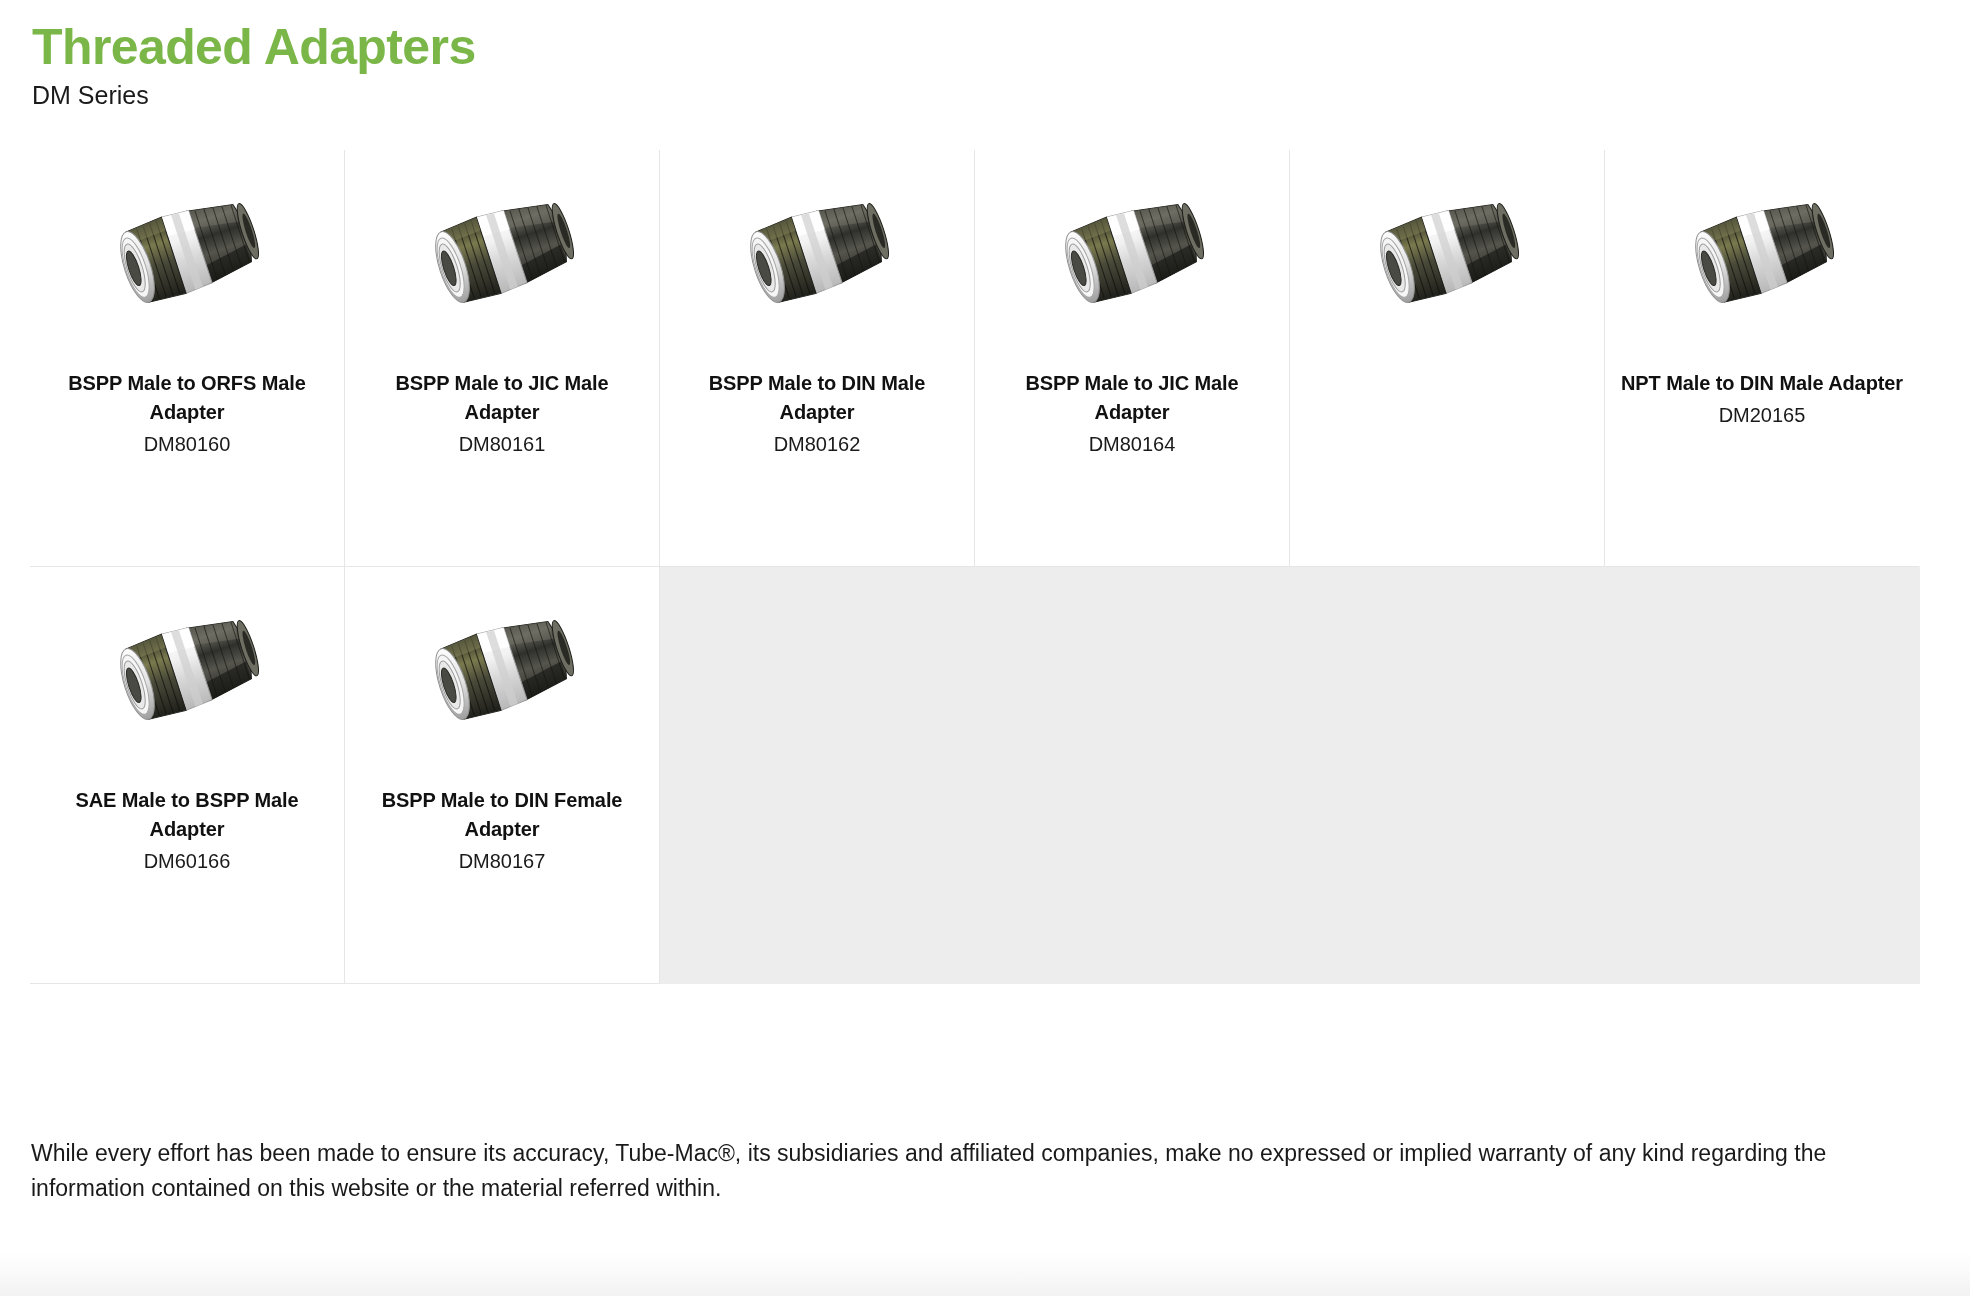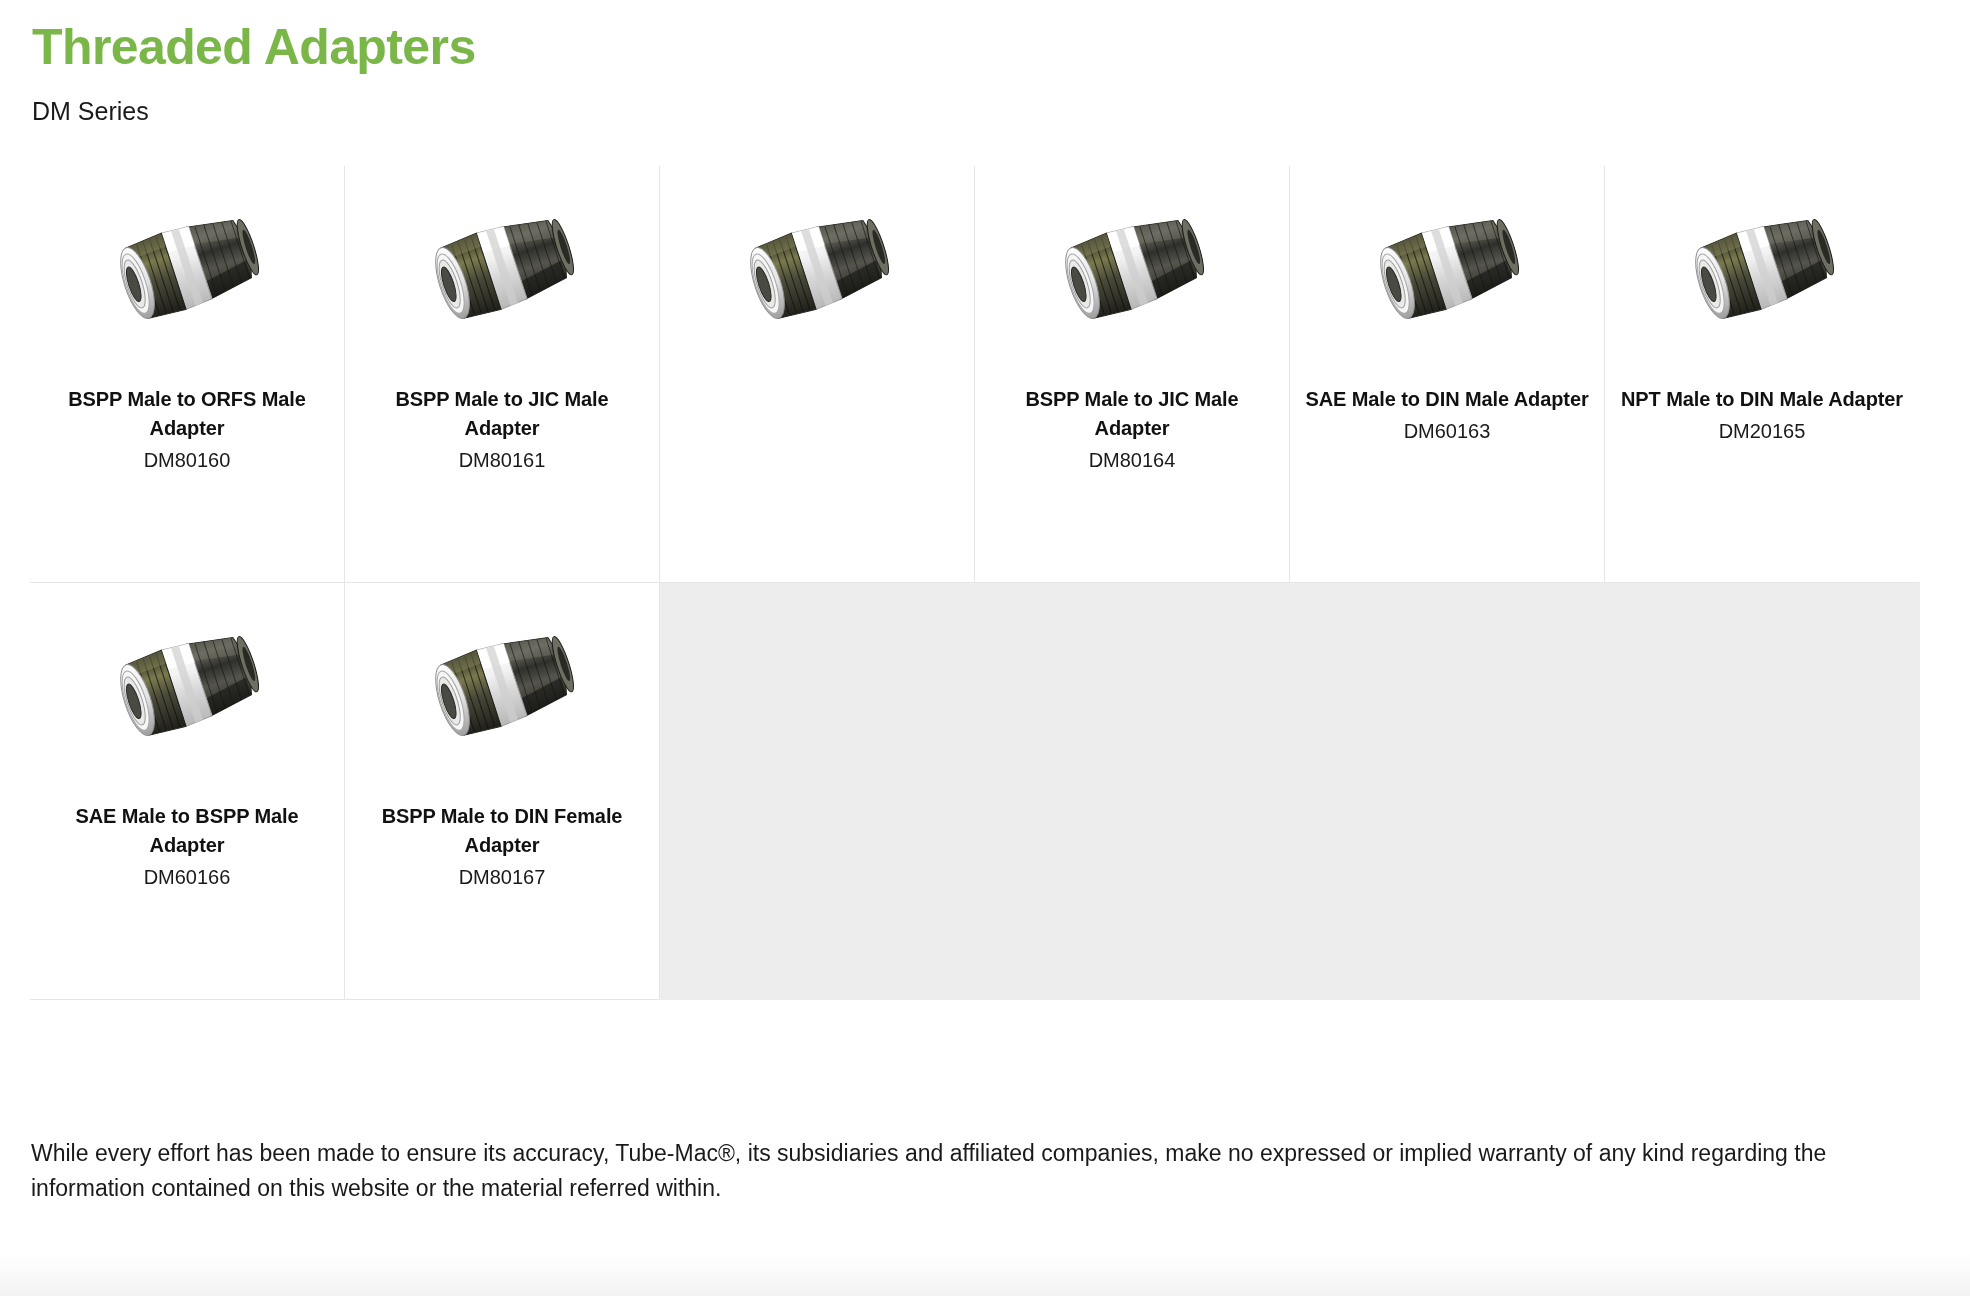--- a/index.html
+++ b/index.html
@@ -23,21 +23,21 @@
     padding: 18px 0 0 32px;
   }
   .page-title {
     font-size: 50px;
     line-height: 58px;
     font-weight: 700;
     color: #7ab648;
     letter-spacing: -0.6px;
   }
   .page-subtitle {
-    margin-top: 20px;
+    margin-top: 4px;
     font-size: 25px;
     line-height: 30px;
     font-weight: 400;
     color: #1a1a1a;
   }
 
   
   .grid-wrap {
     margin-top: 39px;
     padding: 0 32px 0 30px;
@@ -338,20 +338,24 @@
           <ellipse cx="-52" cy="0" rx="13" ry="37" fill="url(#gband-2)" stroke="#8f8f8f" stroke-width="1"></ellipse>
           <ellipse cx="-54" cy="0" rx="10" ry="31" fill="#f6f6f6" stroke="#a6a6a6" stroke-width="1"></ellipse>
           <ellipse cx="-55" cy="0" rx="7.5" ry="25" fill="#e9e9e9" stroke="#9c9c9c" stroke-width="1"></ellipse>
           <ellipse cx="-56" cy="0" rx="5" ry="18" fill="#4a4a44" stroke="#2a2a26" stroke-width="1"></ellipse>
 
           <ellipse cx="64" cy="0" rx="6" ry="29" fill="#6e6e63" stroke="#1d1d19" stroke-width="1"></ellipse>
           <ellipse cx="65" cy="0" rx="3.2" ry="18" fill="#2a2a25"></ellipse>
         </g>
       </svg>
     </div>
+    <div class="cell-text">
+      <div class="prod-name">BSPP Male to DIN Male Adapter</div>
+      <div class="prod-code">DM80162</div>
+    </div>
   </div>
 
   <div class="cell">
     <div class="thumb">
       <svg viewBox="0 0 210 165" xmlns="http://www.w3.org/2000/svg">
         <defs>
           <linearGradient id="gdark-3" x1="0" y1="0" x2="0" y2="1">
             <stop offset="0%" stop-color="#3c3c38"></stop>
             <stop offset="18%" stop-color="#6b6b62"></stop>
             <stop offset="40%" stop-color="#2f2f2c"></stop>
@@ -482,24 +486,20 @@
           <ellipse cx="-52" cy="0" rx="13" ry="37" fill="url(#gband-4)" stroke="#8f8f8f" stroke-width="1"></ellipse>
           <ellipse cx="-54" cy="0" rx="10" ry="31" fill="#f6f6f6" stroke="#a6a6a6" stroke-width="1"></ellipse>
           <ellipse cx="-55" cy="0" rx="7.5" ry="25" fill="#e9e9e9" stroke="#9c9c9c" stroke-width="1"></ellipse>
           <ellipse cx="-56" cy="0" rx="5" ry="18" fill="#4a4a44" stroke="#2a2a26" stroke-width="1"></ellipse>
 
           <ellipse cx="64" cy="0" rx="6" ry="29" fill="#6e6e63" stroke="#1d1d19" stroke-width="1"></ellipse>
           <ellipse cx="65" cy="0" rx="3.2" ry="18" fill="#2a2a25"></ellipse>
         </g>
       </svg>
     </div>
-    <div class="cell-text">
-      <div class="prod-name">SAE Male to DIN Male Adapter</div>
-      <div class="prod-code">DM60163</div>
-    </div>
   </div>
 
   <div class="cell">
     <div class="thumb">
       <svg viewBox="0 0 210 165" xmlns="http://www.w3.org/2000/svg">
         <defs>
           <linearGradient id="gdark-5" x1="0" y1="0" x2="0" y2="1">
             <stop offset="0%" stop-color="#3c3c38"></stop>
             <stop offset="18%" stop-color="#6b6b62"></stop>
             <stop offset="40%" stop-color="#2f2f2c"></stop>

